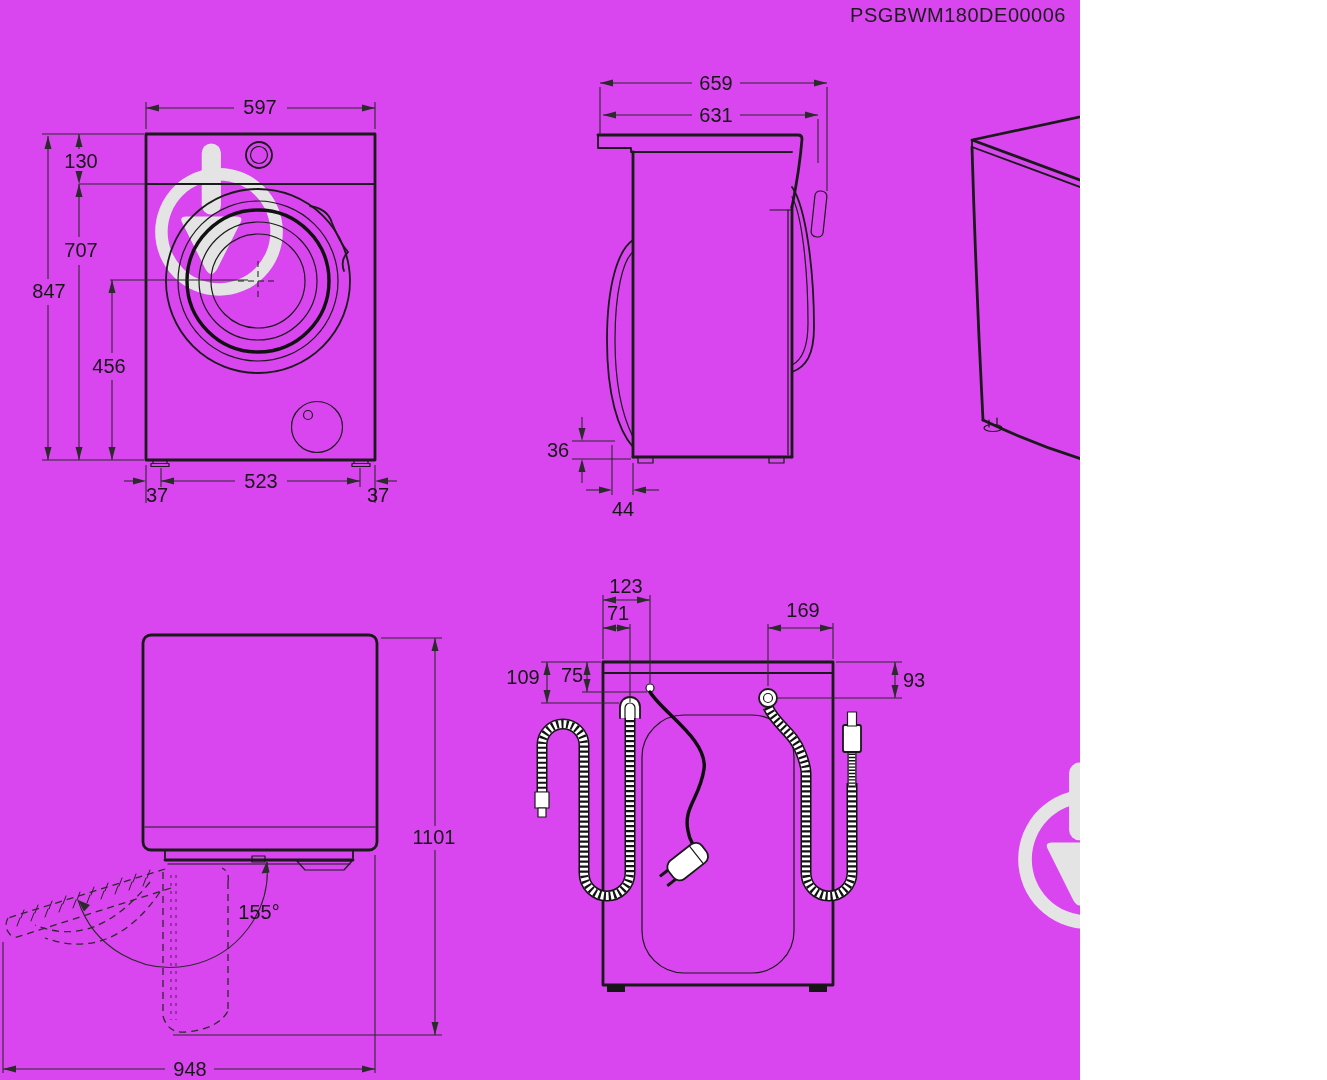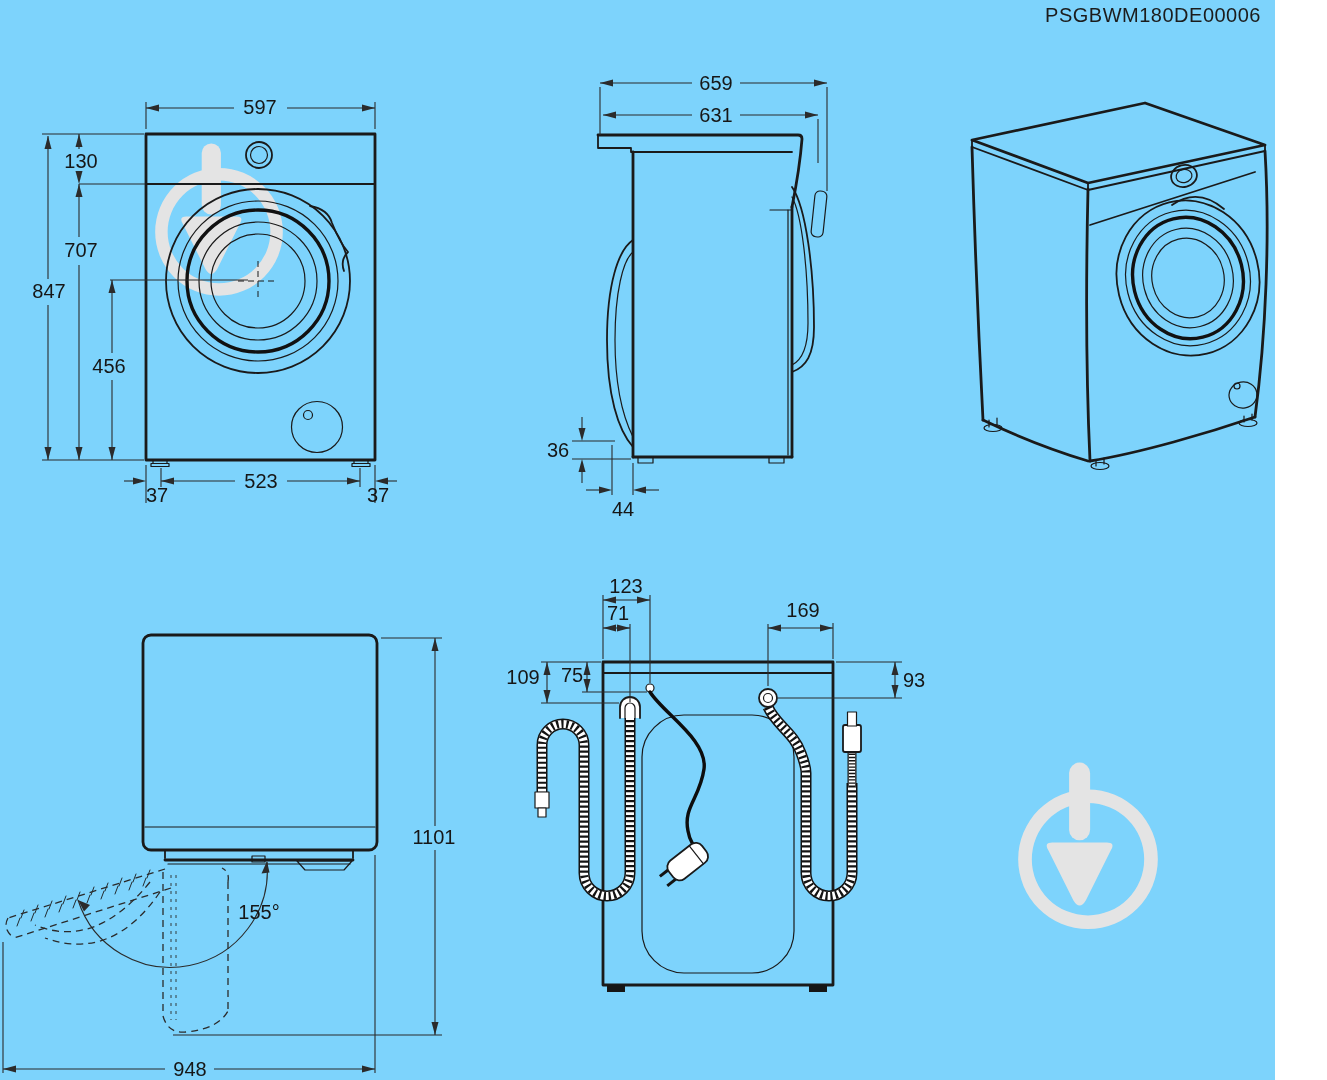--- a/index.html
+++ b/index.html
@@ -1,16 +1,16 @@
 <!DOCTYPE html>
 <html><head>
 <meta charset="utf-8">
 <style>
   html,body{margin:0;padding:0;background:#fff;}
-  .page{position:relative;width:1275px;height:1080px;background:#7dd3fc;overflow:hidden;
+  .page{position:relative;width:1080px;height:1080px;background:#d946ef;overflow:hidden;
         font-family:"Liberation Sans",sans-serif;}
   .code{position:absolute;top:4px;right:14px;font-size:20px;color:#1c1c1c;letter-spacing:.5px;z-index:3;}
   svg.view{position:absolute;z-index:2;overflow:visible;}
   svg.wm{position:absolute;z-index:1;}
   .front{left:10px;top:85px;}
   .side{left:530px;top:55px;}
   .persp{left:940px;top:75px;}
   .topv{left:0px;top:620px;}
   .back{left:495px;top:555px;}
   .wm1{left:123px;top:132px;}

